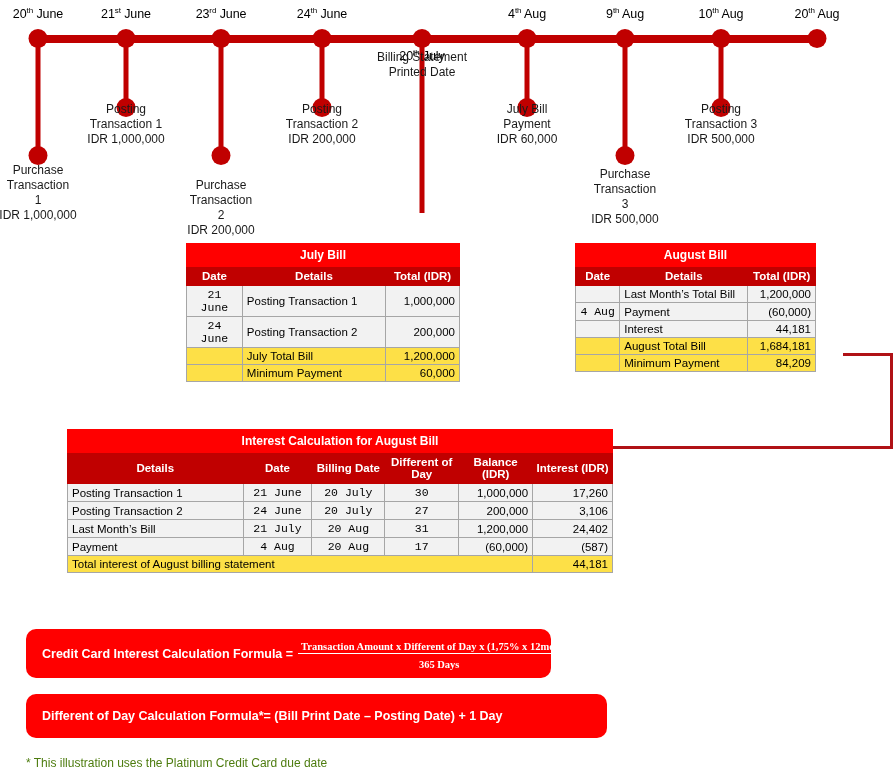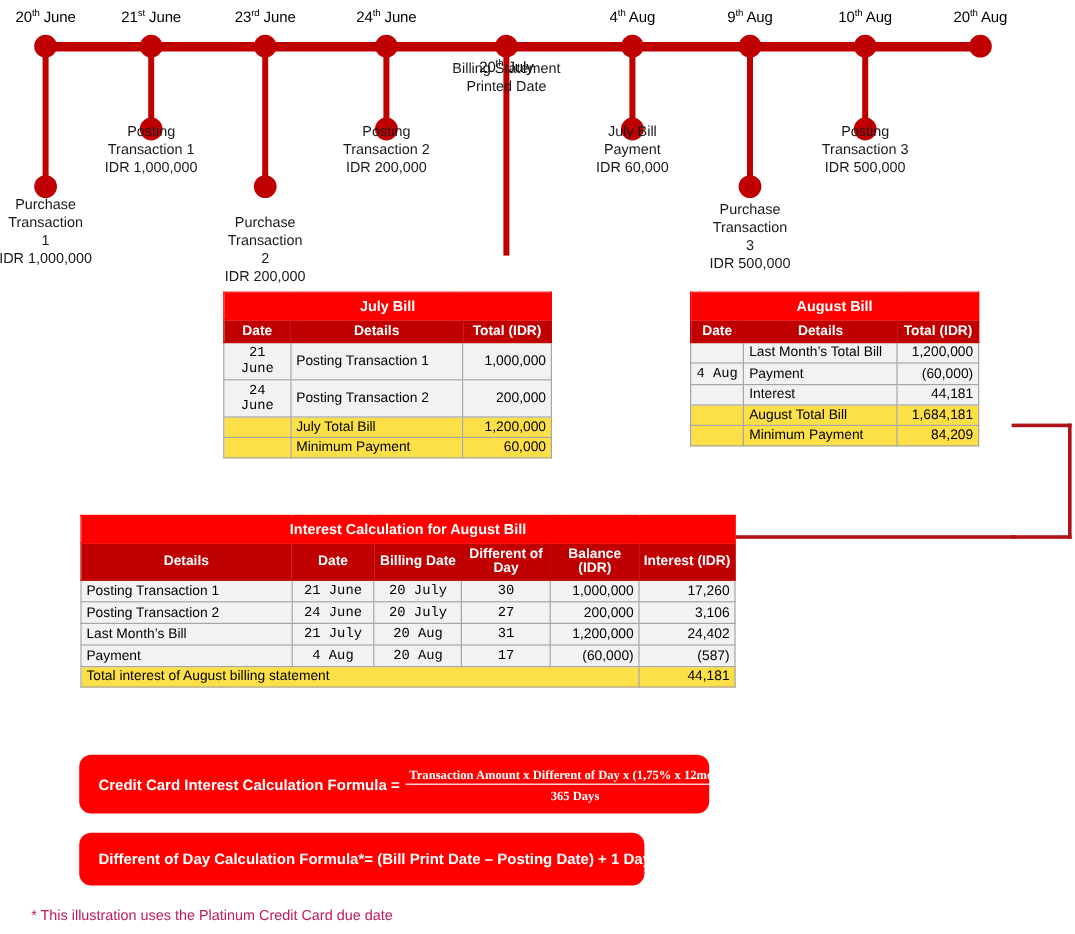--- a/index.html
+++ b/index.html
@@ -106,21 +106,20 @@
 
   
   .formula-box {
     position: absolute;
     background: #FF0000;
     border-radius: 10px;
     color: #ffffff;
     display: flex;
     align-items: center;
     padding: 0 16px;
-    margin-left: 40px;
   }
   .formula-lead {
     font-size: 12.5px;
     font-weight: bold;
     white-space: nowrap;
   }
   .frac {
     display: inline-block;
     vertical-align: middle;
     text-align: center;
@@ -136,21 +135,21 @@
   }
   .frac .den-part {
     font-size: 10.5px;
     font-weight: bold;
     padding-top: 1px;
     white-space: nowrap;
   }
   .footnote {
     position: absolute;
     font-size: 12px;
-    color: #be185d;
+    color: #4d7c0f;
     white-space: nowrap;
   }
 </style>
 </head>
 <body>
 
 <div id="page">
 
   <div id="timeline-area">
     <div class="tl-axis"></div>
@@ -384,19 +383,19 @@
   </table>
 
   <div class="formula-box" style="left:26px; top:629px; width:525px; height:49px;">
     <span class="formula-lead">Credit Card Interest Calculation Formula =</span>
     <span class="frac">
       <span class="num-part">Transaction Amount x Different of Day x (1,75% x 12months)</span>
       <span class="den-part">365 Days</span>
     </span>
   </div>
 
-  <div class="formula-box" style="left:26px; top:694px; width:471px; height:44px;">
+  <div class="formula-box" style="left:26px; top:694px; width:581px; height:44px;">
     <span class="formula-lead">Different of Day Calculation Formula*= (Bill Print Date – Posting Date) + 1 Day</span>
   </div>
 
   <div class="footnote" style="left:26px; top:756px;">* This illustration uses the Platinum Credit Card due date</div>
 
 </div>
 
 </body></html>

